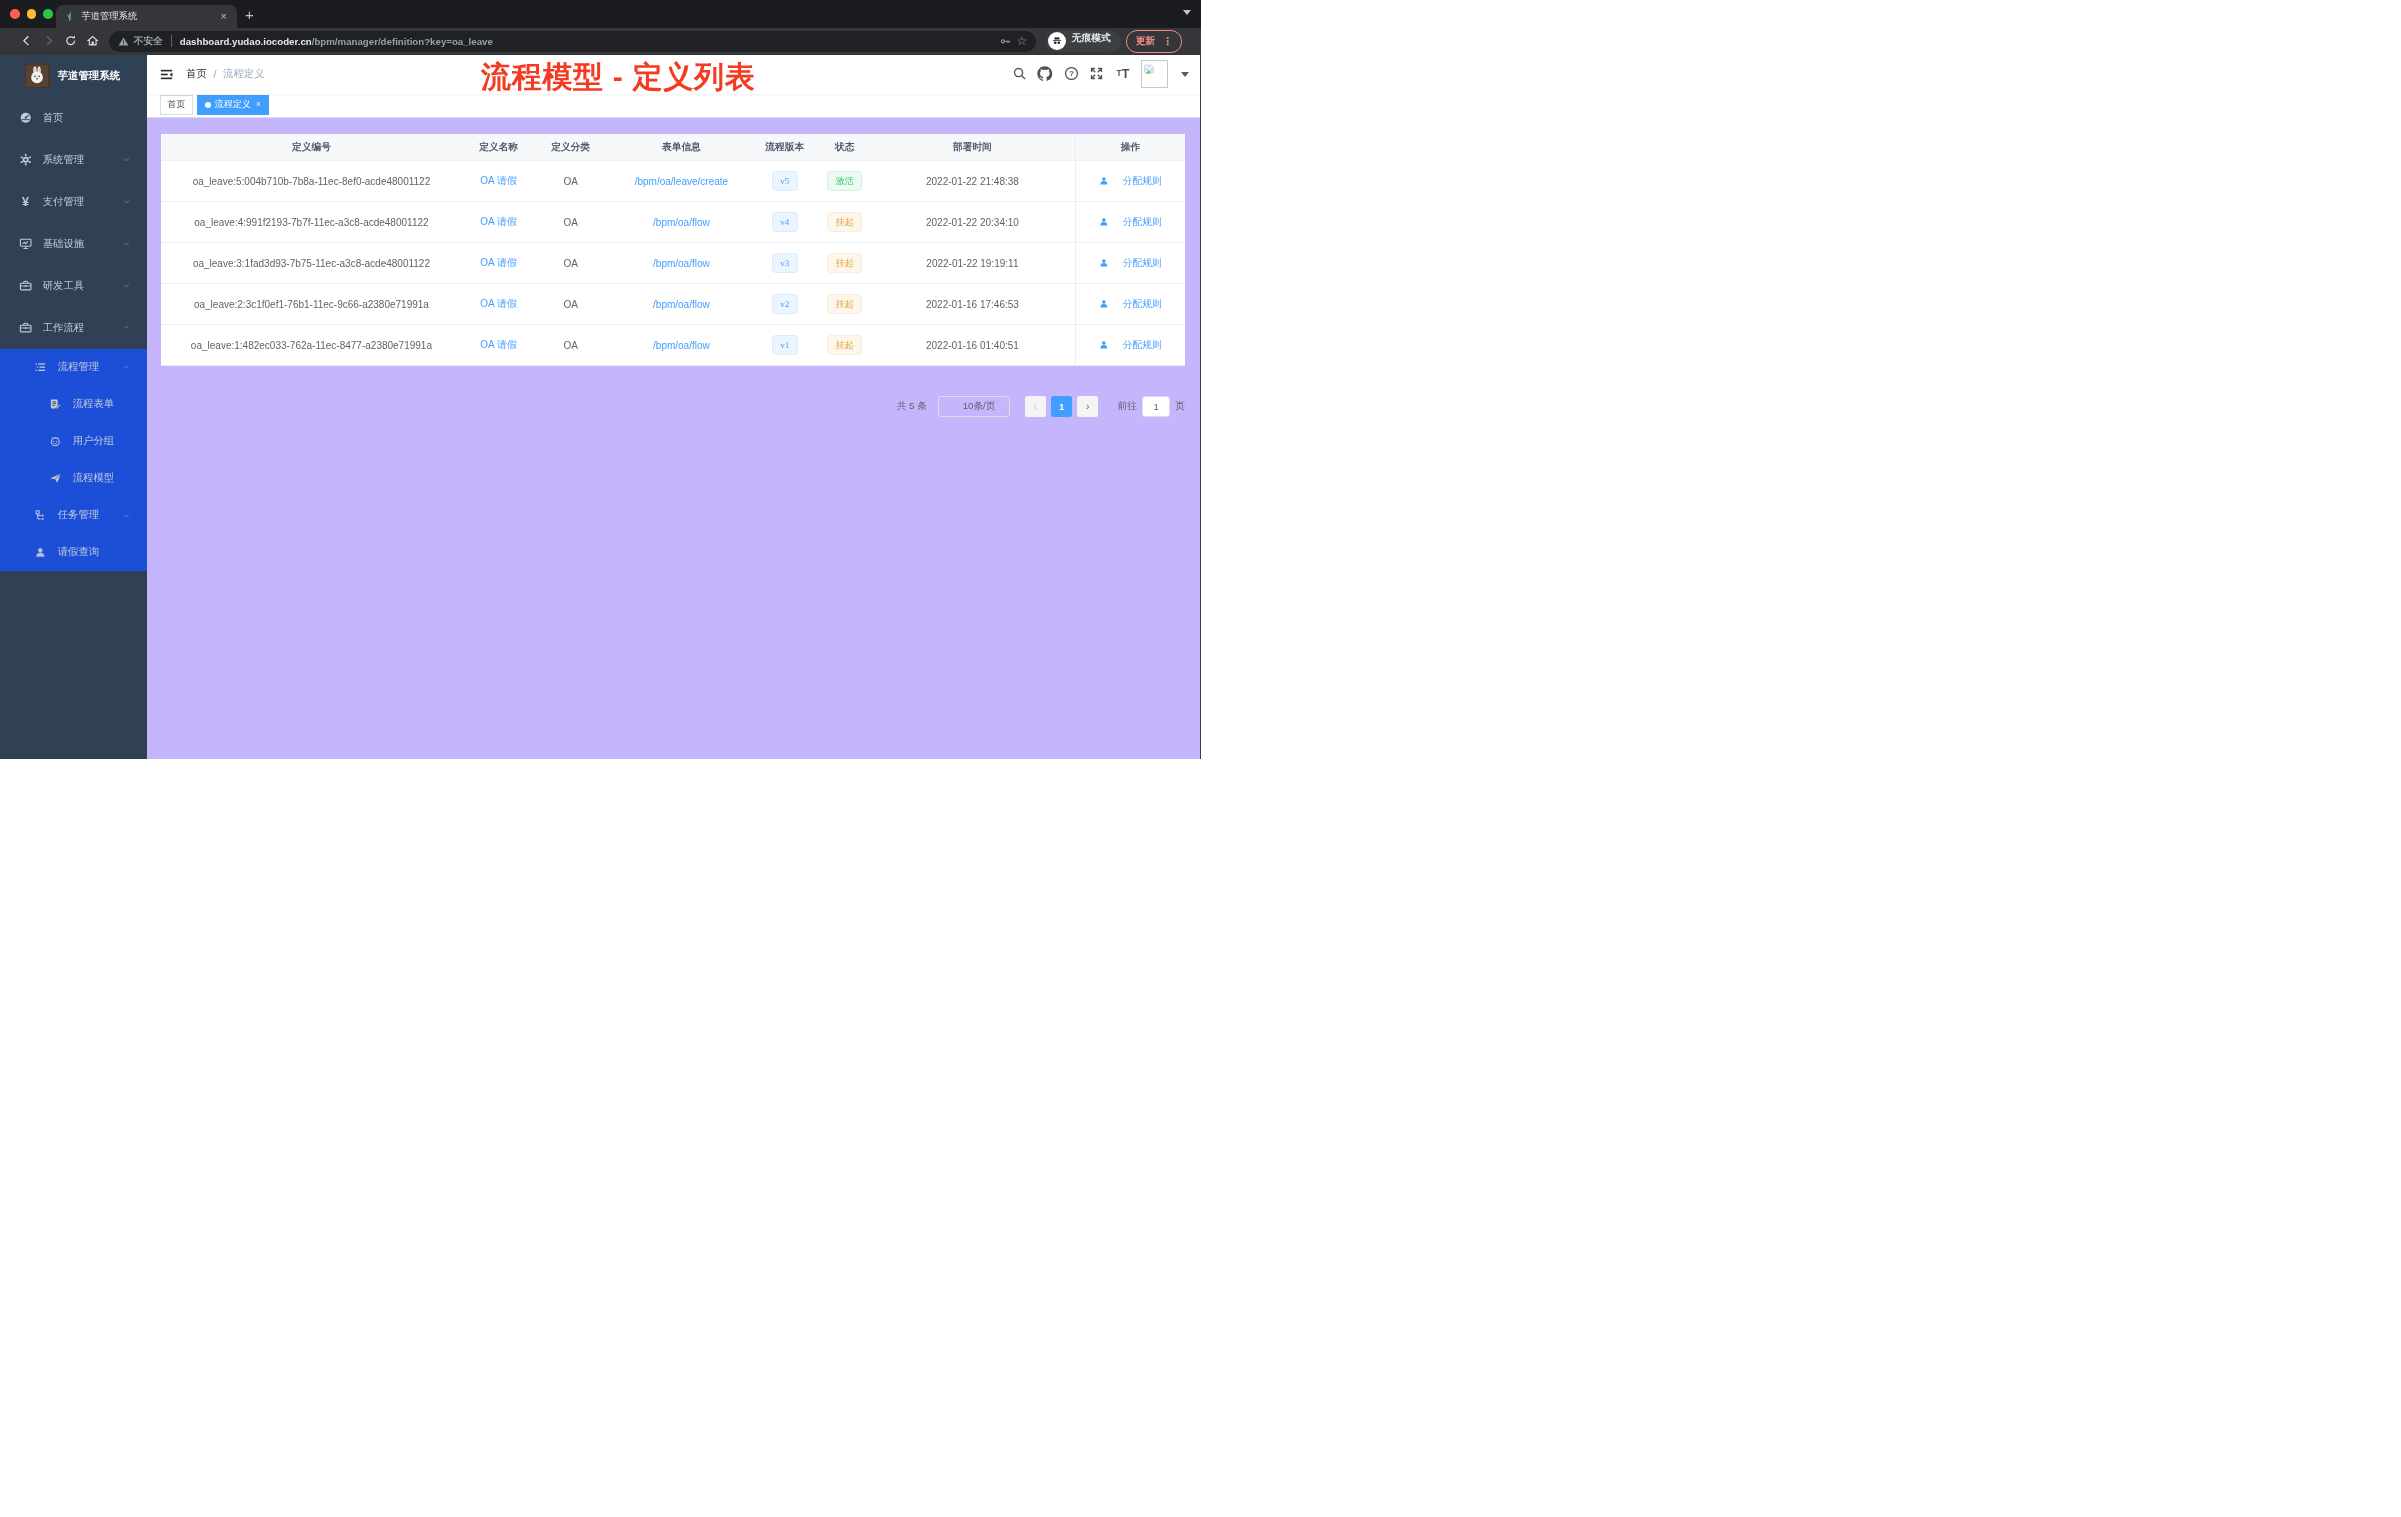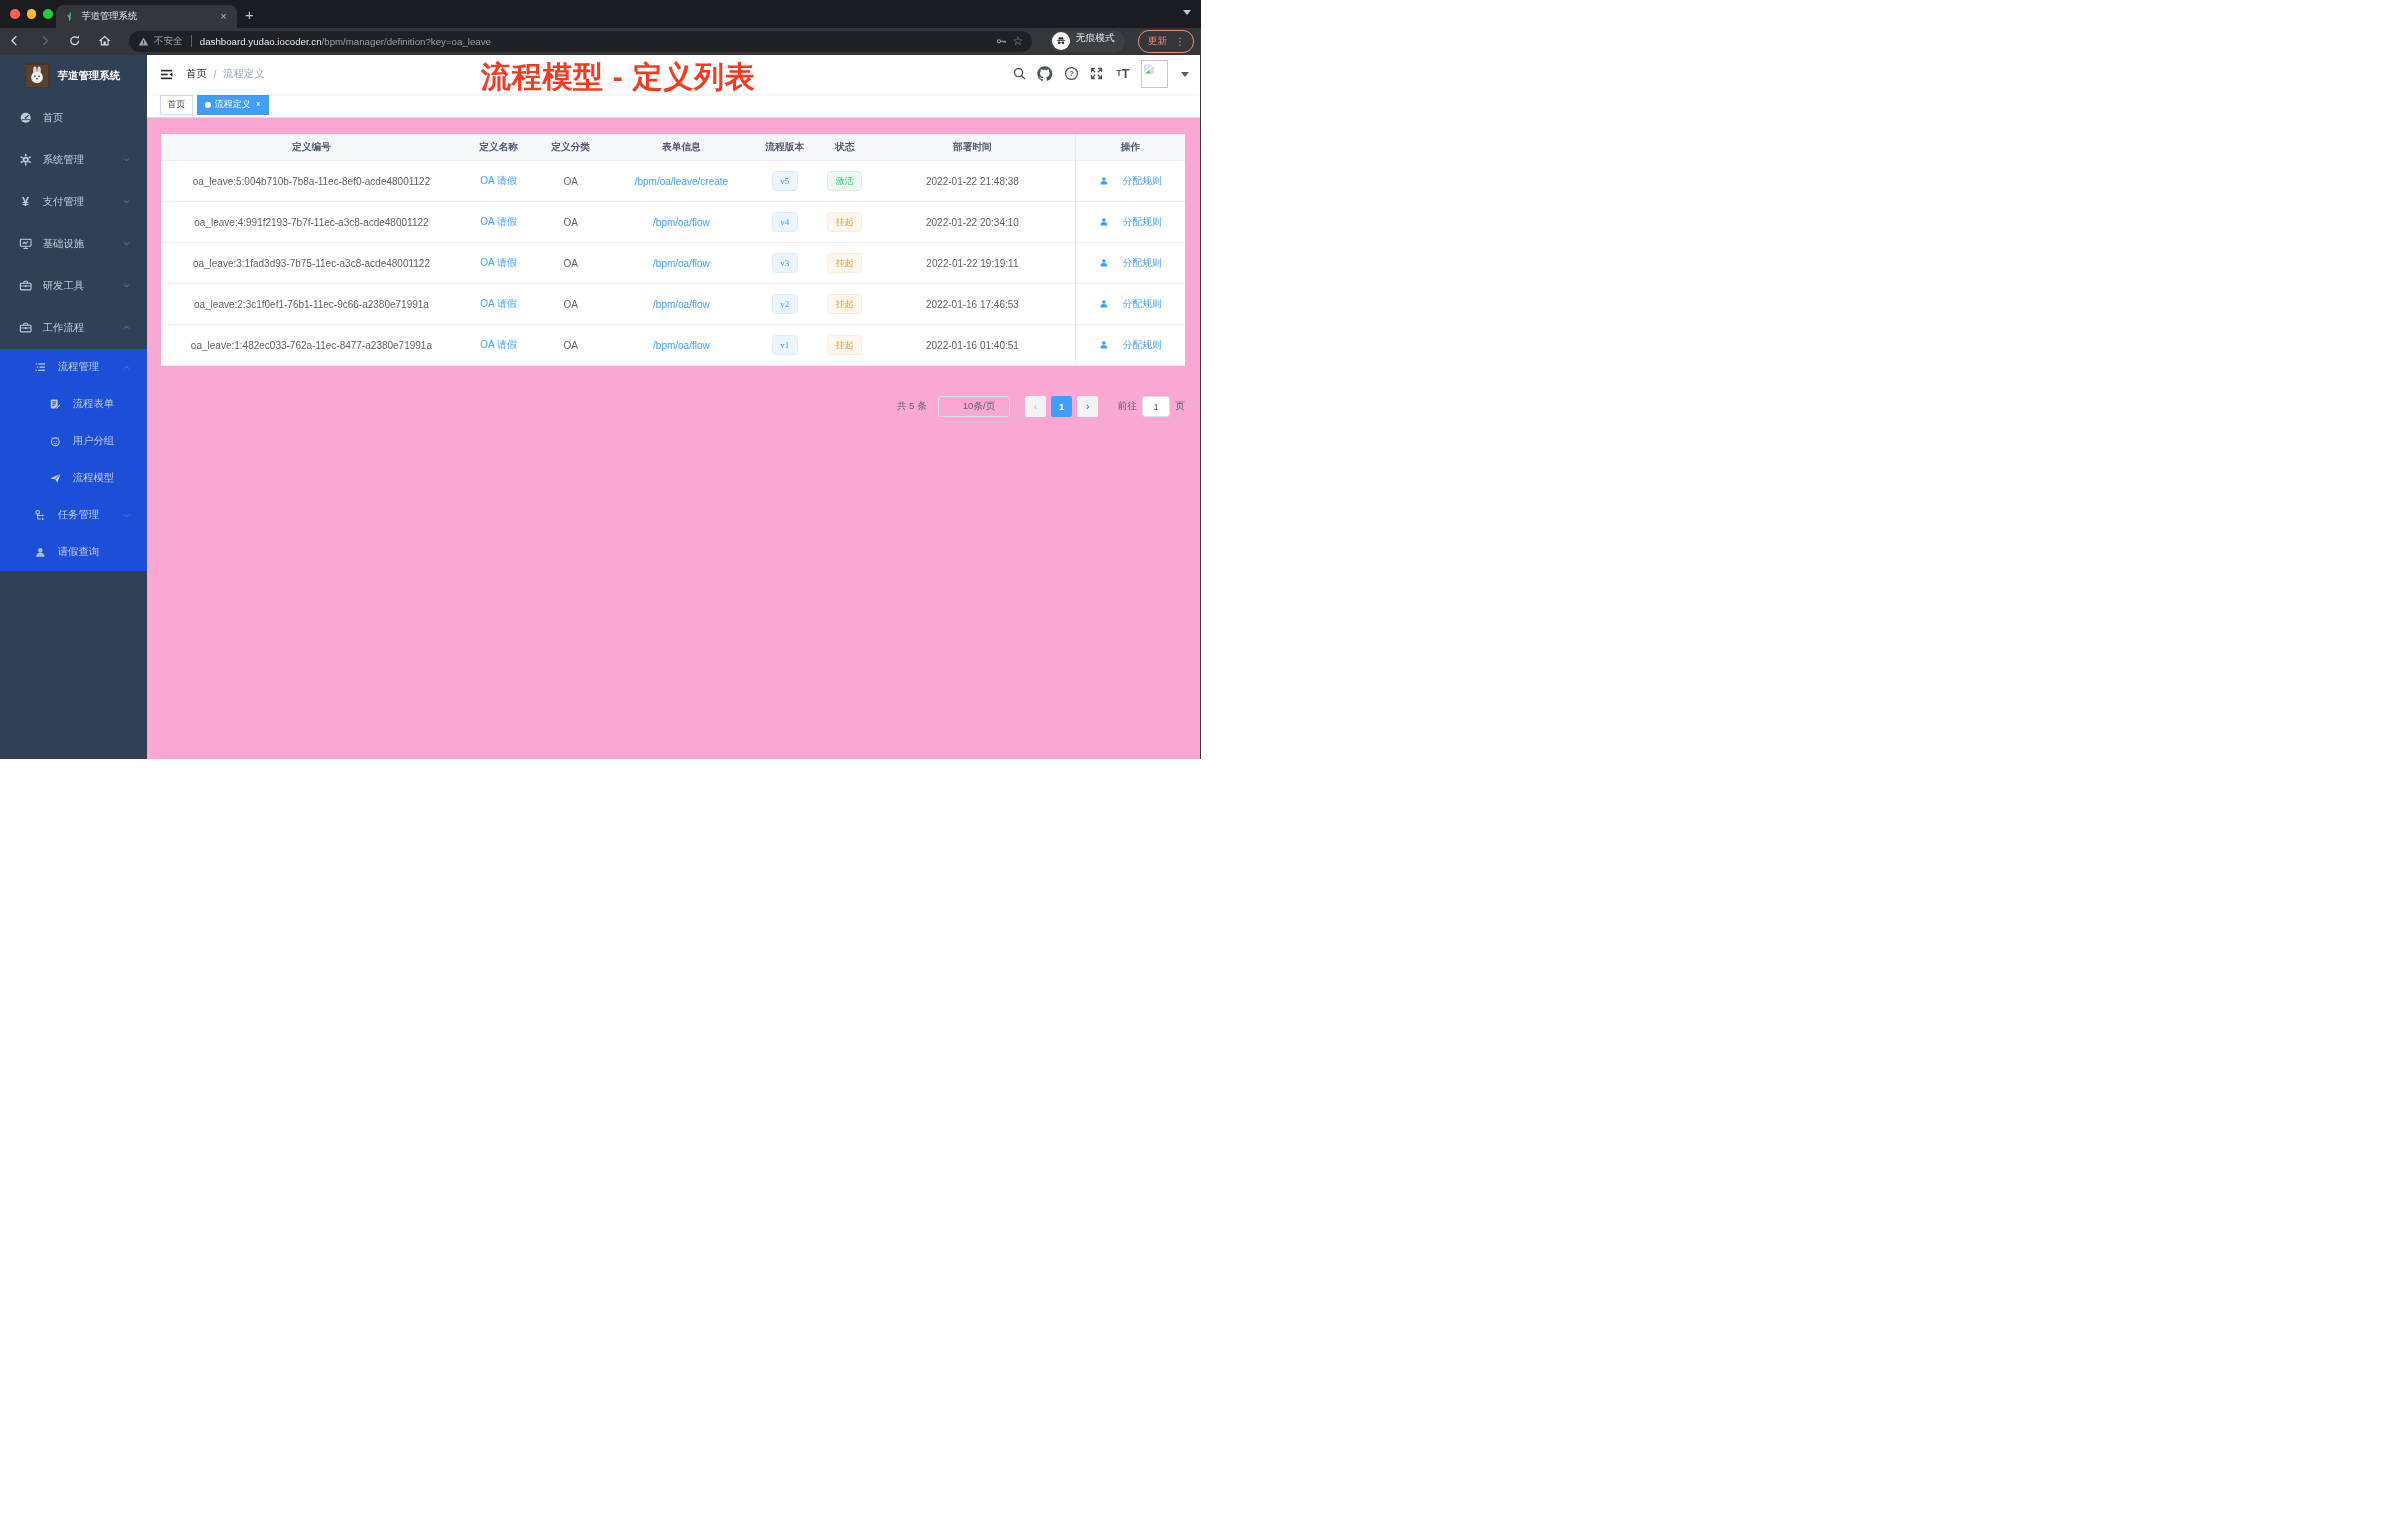--- a/index.html
+++ b/index.html
@@ -12,21 +12,21 @@
   .traffic { position:absolute; top:9px; left:10.4px; display:flex; gap:6.7px; }
   .traffic i { width:9.7px; height:9.7px; border-radius:50%; display:block; }
   .t-red{background:#ff5f57;} .t-yellow{background:#febc2e;} .t-green{background:#28c840;}
   .tab { position:absolute; left:56px; top:4.5px; width:181px; height:23px; background:#35363a;
          border-radius:7.4px 7.4px 0 0; display:flex; align-items:center; padding:0 7.4px; color:#e8eaed; font-size:9.3px; }
   .tab .title { flex:1; margin-left:6px; white-space:nowrap; overflow:hidden; }
   .tab .close { color:#bdc1c6; font-size:10.4px; padding:0 3px; }
   .newtab { position:absolute; left:245px; top:6.7px; color:#c3c7cb; font-size:15px; font-weight:400; line-height:1; }
   .tabsearch { position:absolute; right:10.4px; top:10.4px; width:0; height:0; border-left:4.5px solid transparent; border-right:4.5px solid transparent; border-top:5.2px solid #c3c7cb; }
 
-  .toolbar { height:27px; background:#35363a; display:flex; align-items:center; padding:0 4px; gap:9px; }
+  .toolbar { height:27px; background:#35363a; display:flex; align-items:center; padding:0 16px; gap:1px;font-weight:bold; }
   .navbtn { width:21px; height:21px; display:flex; align-items:center; justify-content:center; }
   .omnibox { flex:1; height:21px; background:#202124; border-radius:10.4px; margin:0 4.5px;
              display:flex; align-items:center; padding:0 9px; font-size:9.7px; color:#9aa0a6; gap:5.2px; }
   .omnibox .sep { width:0.7px; height:12px; background:#5f6368; margin:0 3px; }
   .omnibox .host { color:#e8eaed; }
   .omnibox .spacer { flex:1; }
   .omni-star { color:#9aa0a6; font-size:12px; line-height:1; }
   .chip { height:21px; background:#3c4043; border-radius:10.4px; display:flex; align-items:flex-start;
           gap:6px; padding:1.5px 10.4px 1.5px 1.5px; color:#e8eaed; font-size:9.7px; margin:0 4.5px; }
   .chip .circ { width:18px; height:18px; background:#fff; border-radius:50%; display:flex; align-items:center; justify-content:center; }
@@ -63,21 +63,21 @@
   .avatar-box { width:27.5px; height:27.5px; background:#fff; border:1.5px solid #c8c8c8; display:flex; align-items:flex-start; justify-content:flex-start; padding:1.5px; }
   .caret-down { width:0; height:0; border-left:4.5px solid transparent; border-right:4.5px solid transparent; border-top:5.2px solid #5a5e66; margin-left:3px; }
 
   .tagbar { height:24px; background:#fff; border-bottom:0.7px solid #d8dce5; display:flex; align-items:center; padding:0 12.6px; gap:4.5px; position:relative; z-index:2; }
   .tag { height:19.3px; border:0.7px solid #d8dce5; background:#fff; color:#495060; font-size:9px;
          display:flex; align-items:center; padding:0 6.7px; gap:3.7px; cursor:pointer; }
   .tag.active { background:#409eff; border-color:#409eff; color:#fff; }
   .tag .dot { width:6px; height:6px; border-radius:50%; background:#fff; }
   .tag .tclose { font-size:8.2px; margin-left:1.5px; }
 
-  .content { flex:1; padding:16.3px 12.6px 0 14px; background:#f9a8d4; }
+  .content { flex:1; padding:16.3px 12.6px 0 14px; background:#c4b5fd; }
   .table { width:1024px; font-size:10px; color:#606266; }
   .thead { height:27.5px; background:#f7f8fa; display:flex; align-items:center; font-weight:bold; color:#515a6e; font-size:9.7px; border-bottom:0.7px solid #ebeef5; }
   .trow { height:41px; display:flex; align-items:center; border-bottom:0.7px solid #ebeef5; background:#fff; }
   .cell { display:flex; align-items:center; justify-content:center; text-align:center; padding:0 3px; overflow:hidden; white-space:nowrap; }
   .col-id{width:303px;} .col-name{width:74px;} .col-cat{width:71px;} .col-form{width:152px;}
   .col-ver{width:56px;font-family:Liberation Serif, serif;} .col-status{width:65px;} .col-time{width:192px;}
   .col-action{width:111px; border-left:0.7px solid #e9edf2; align-self:stretch;margin-left:7px;}
   .thead .col-action { background:#f7f8fa; }
   .link { color:#409eff; text-decoration:none; cursor:pointer; }
   .badge { display:inline-block; border-radius:3.7px; font-size:9px; padding:3.7px 7.4px; line-height:1.2; }

